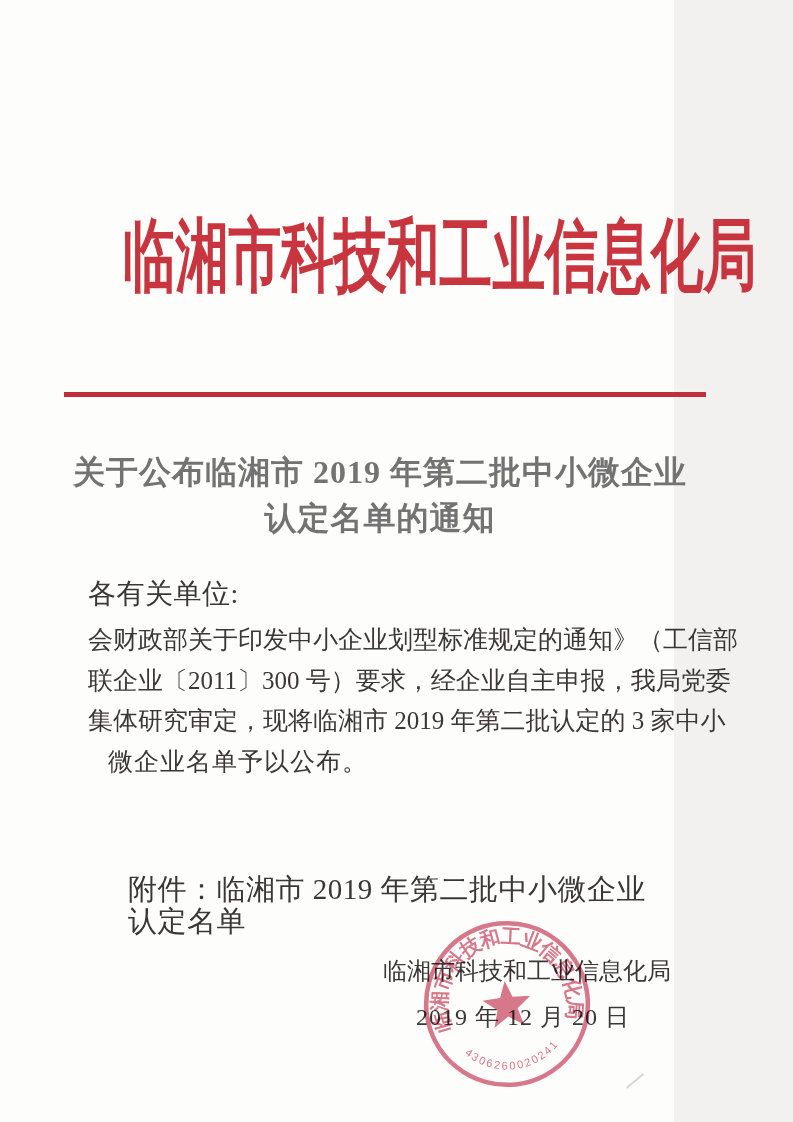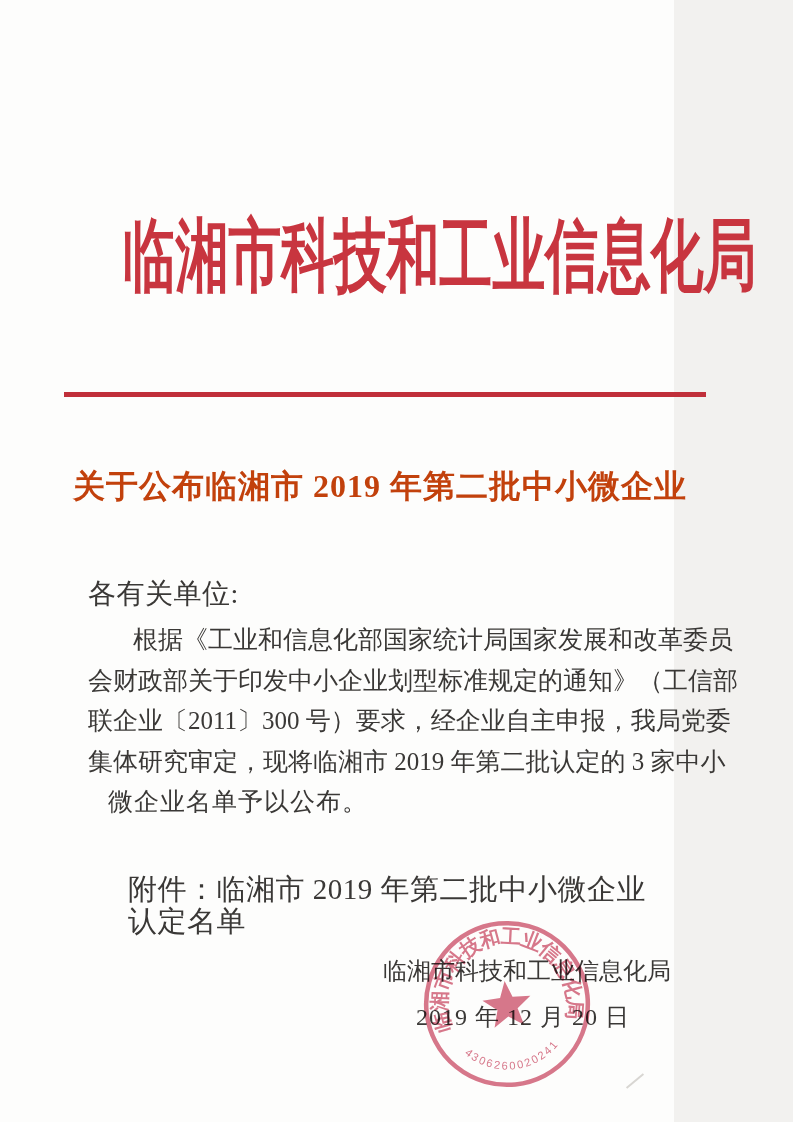--- a/index.html
+++ b/index.html
@@ -32,23 +32,22 @@
     position:absolute;top:392px;left:64px;
     width:642px;height:5px;
     background:var(--rule-red,#c02f3a);
   }
   
   .doc-title{
     position:absolute;top:449px;left:0;width:760px;
     text-align:center;
     font-size:32px;line-height:46px;
     font-weight:bold;
-    color:#c2410c;
+    color:#737373;
     letter-spacing:1px;
-    margin-top:14px;
   }
   
   .salutation{
     position:absolute;top:578px;left:88px;
     font-size:28px;line-height:32px;
     letter-spacing:.5px;
   }
   .para{
     position:absolute;top:620px;left:88px;width:618px;
   }
@@ -106,26 +105,26 @@
 <body style="--letterhead-red: #c8353f; --rule-red: #c02f3a; --seal-red: #d05a72; --text: #3a3836;">
 
 <div class="page">
 
   <div class="letterhead">临湘市科技和工业信息化局</div>
 
   <div class="red-rule"></div>
 
   <div class="doc-title">
     <div>关于公布临湘市 2019 年第二批中小微企业</div>
+    <div>认定名单的通知</div>
   </div>
 
   <div class="salutation">各有关单位:</div>
 
   <div class="para">
-    <div class="pline first">根据《工业和信息化部国家统计局国家发展和改革委员</div>
     <div class="pline">会财政部关于印发中小企业划型标准规定的通知》（工信部</div>
     <div class="pline">联企业〔2011〕300 号）要求，经企业自主申报，我局党委</div>
     <div class="pline">集体研究审定，现将临湘市 2019 年第二批认定的 3 家中小</div>
     <div class="pline last">微企业名单予以公布。</div>
   </div>
 
   <div class="attachment">附件：临湘市 2019 年第二批中小微企业认定名单</div>
 
   <div class="agency-sign">临湘市科技和工业信息化局</div>
 

